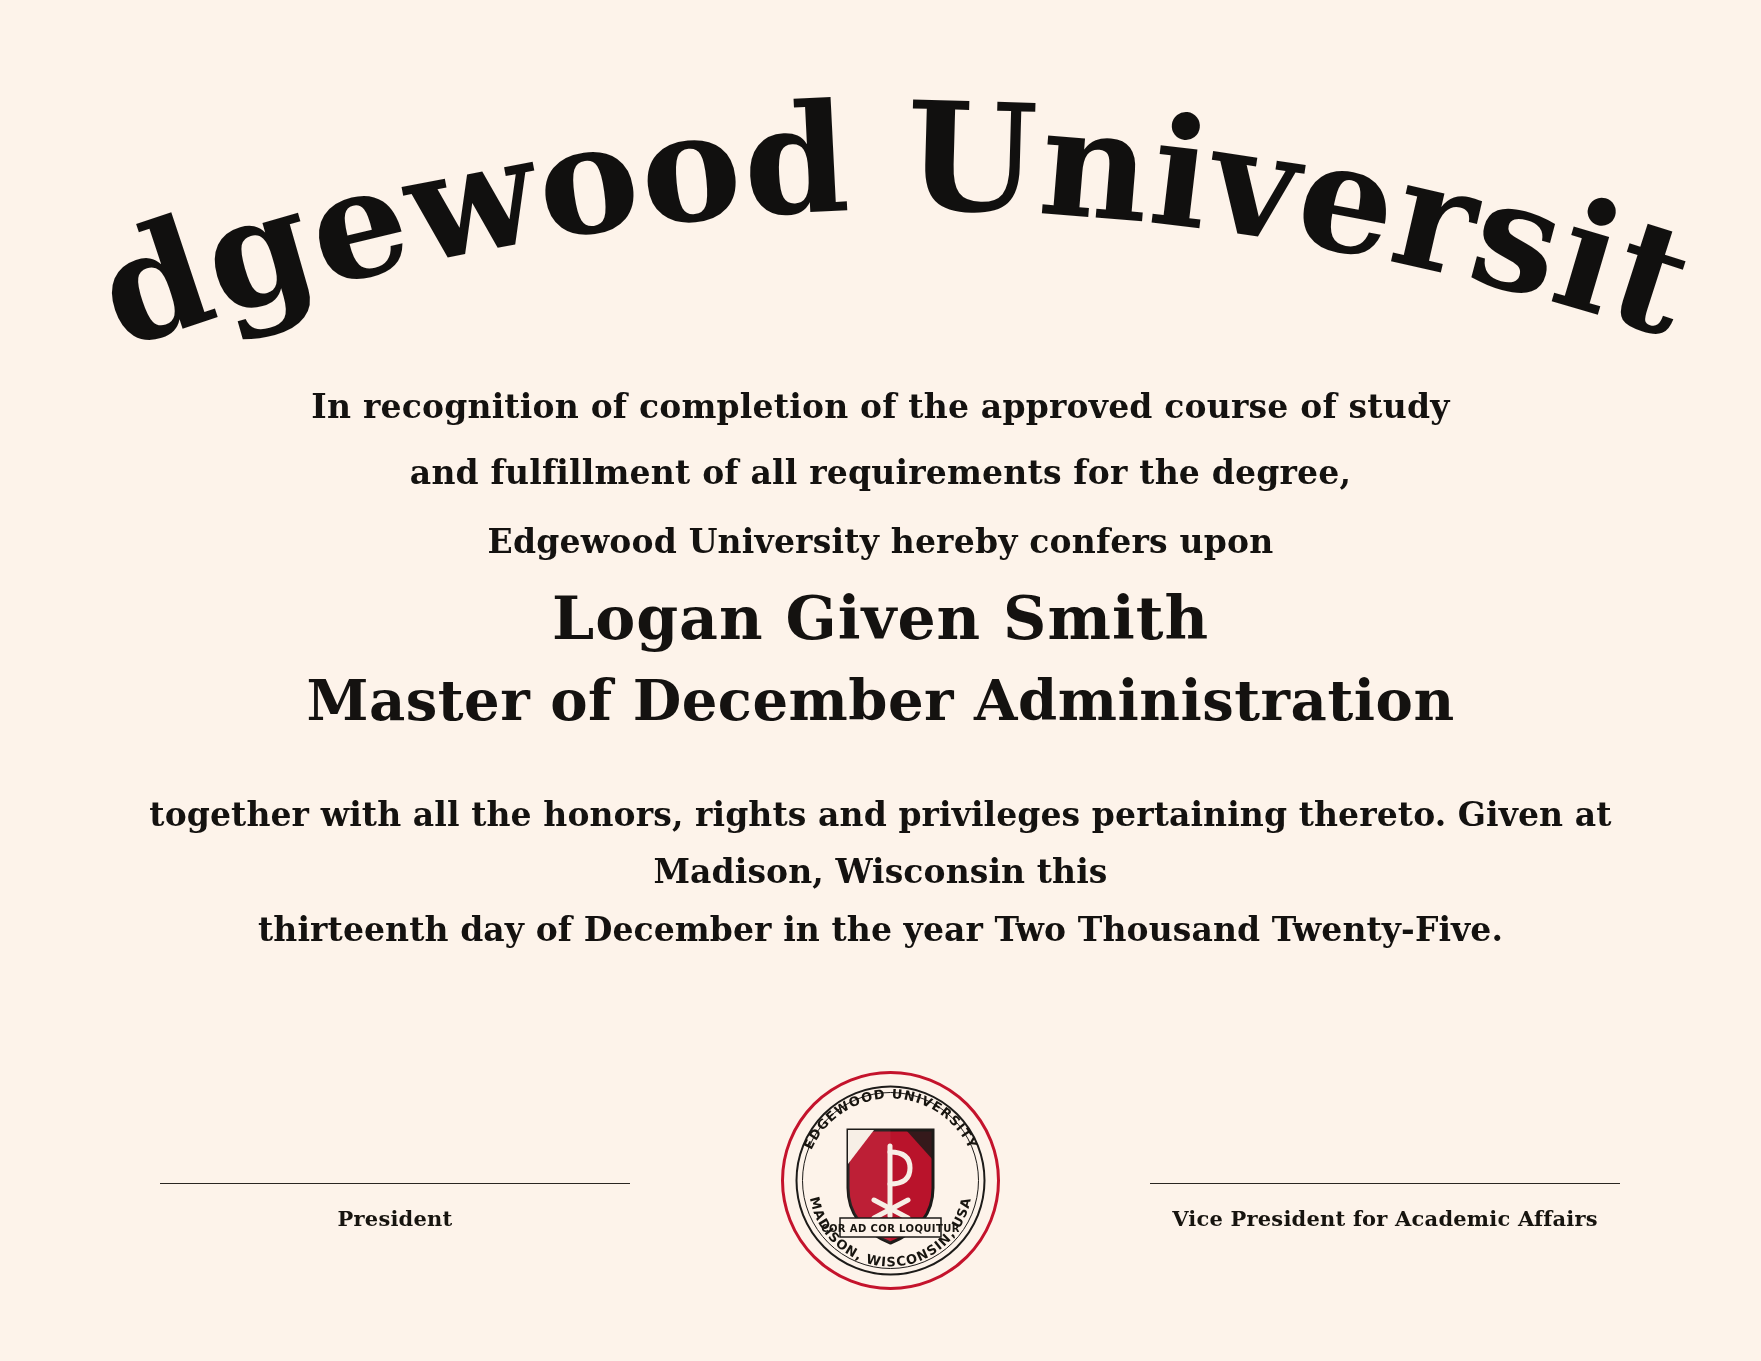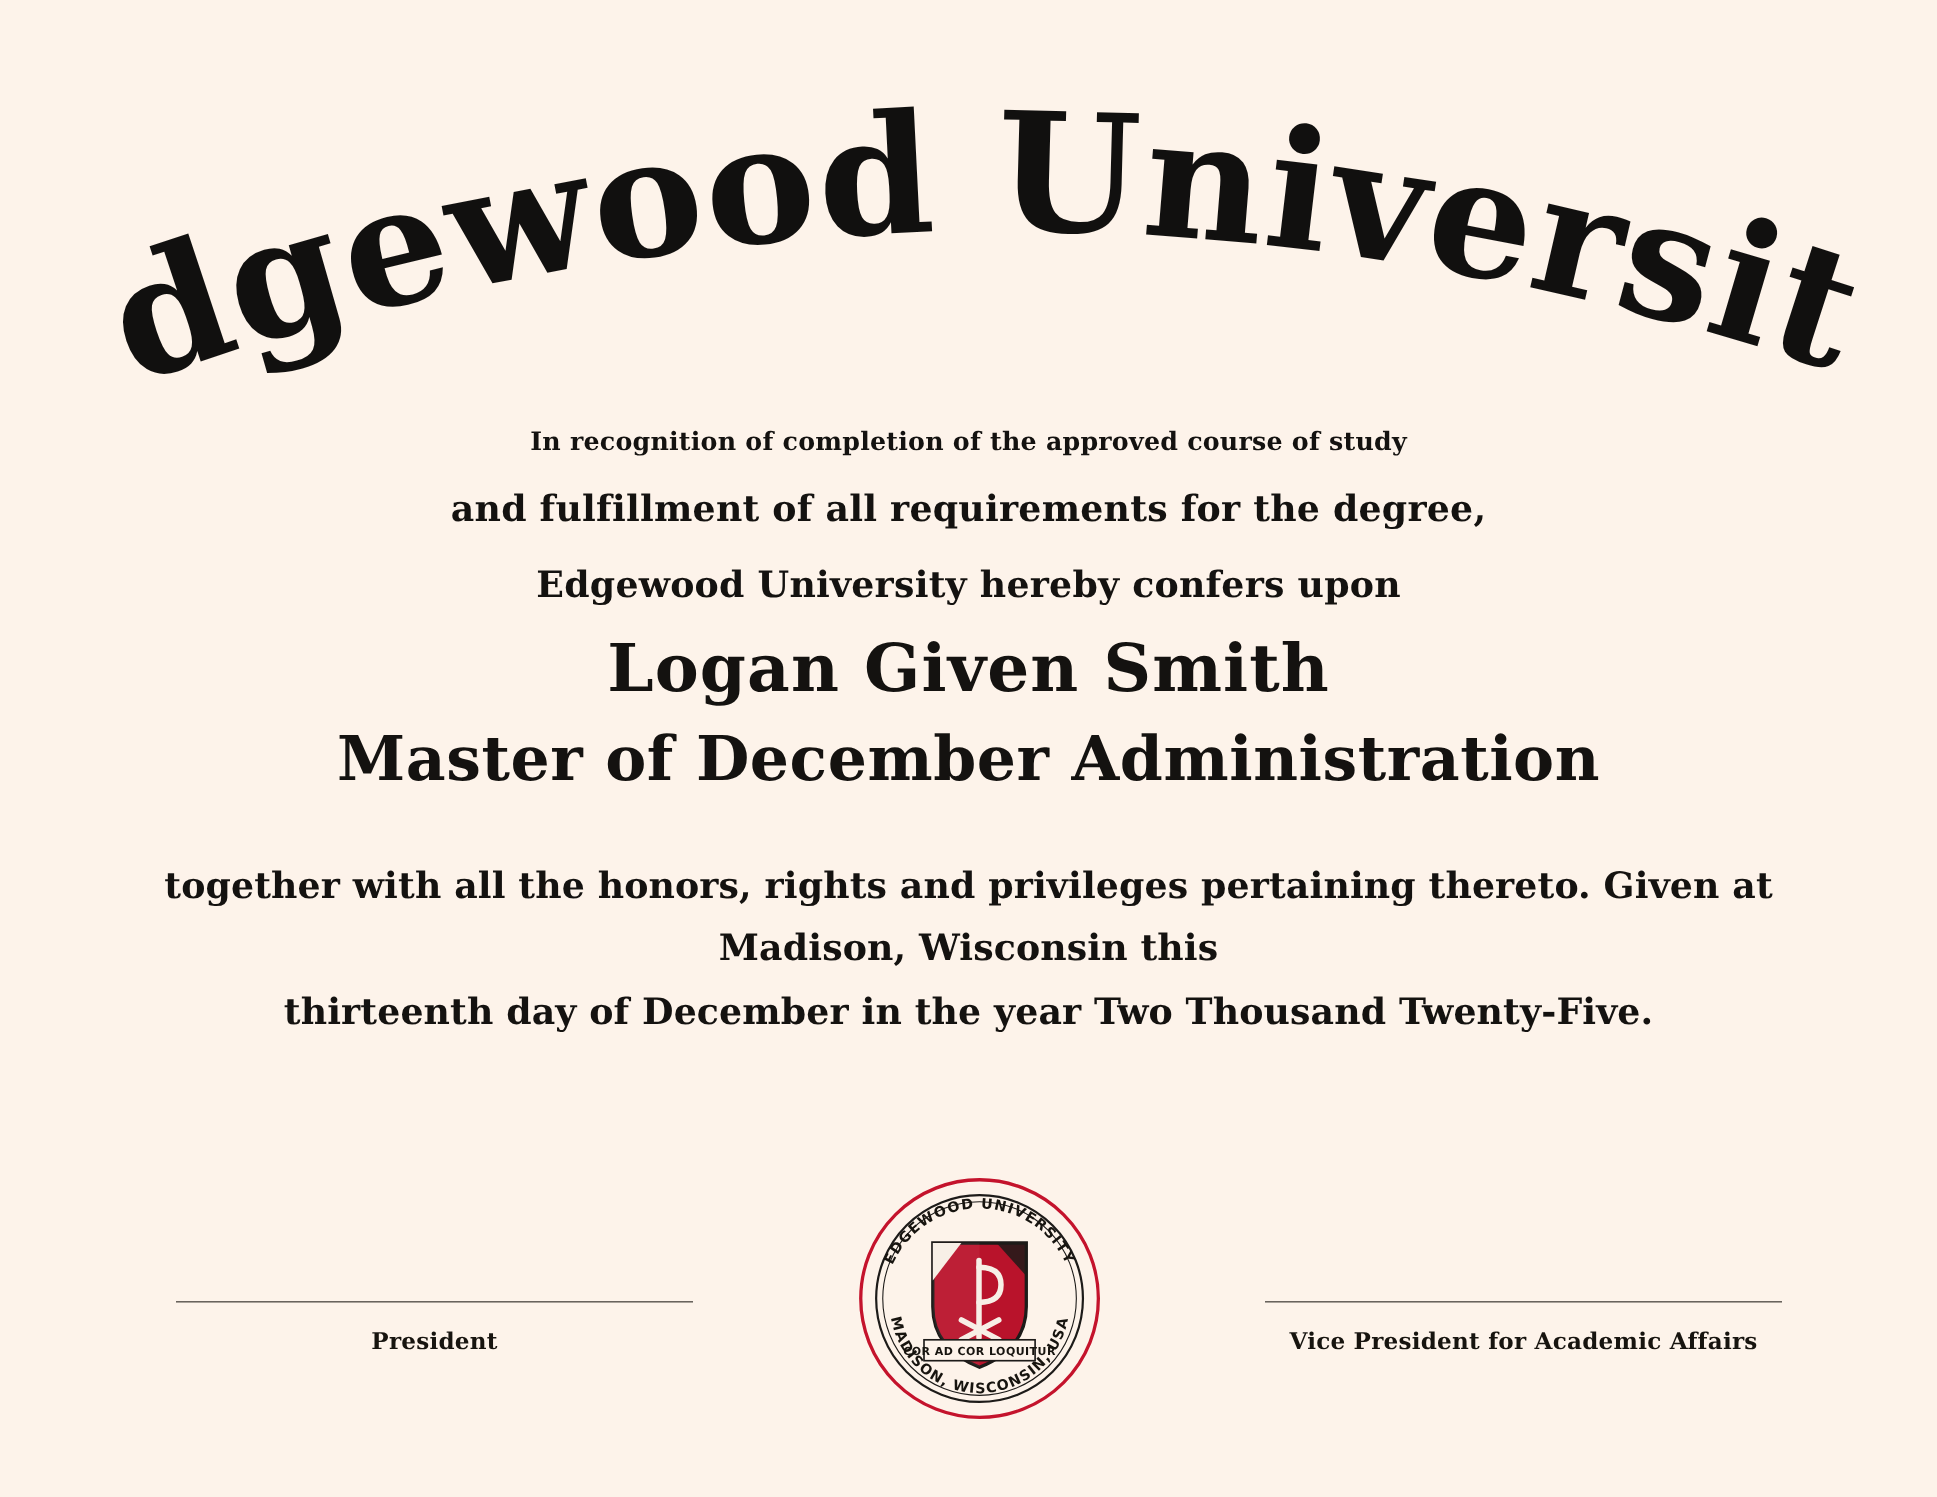--- a/index.html
+++ b/index.html
@@ -47,21 +47,21 @@
   
   .body-block {
     position: absolute;
     top: 390px;
     left: 0;
     width: 1761px;
     text-align: center;
     color: #141210;
   }
   .line-recog {
-    font-size: 23px;
+    font-size: 33px;
     font-weight: 600;
     line-height: 1.0;
     margin-bottom: 30px;
     letter-spacing: 0.2px;
   }
   .line-fulfill {
     font-size: 33px;
     font-weight: 600;
     margin-bottom: 30px;
     letter-spacing: 0.2px;

